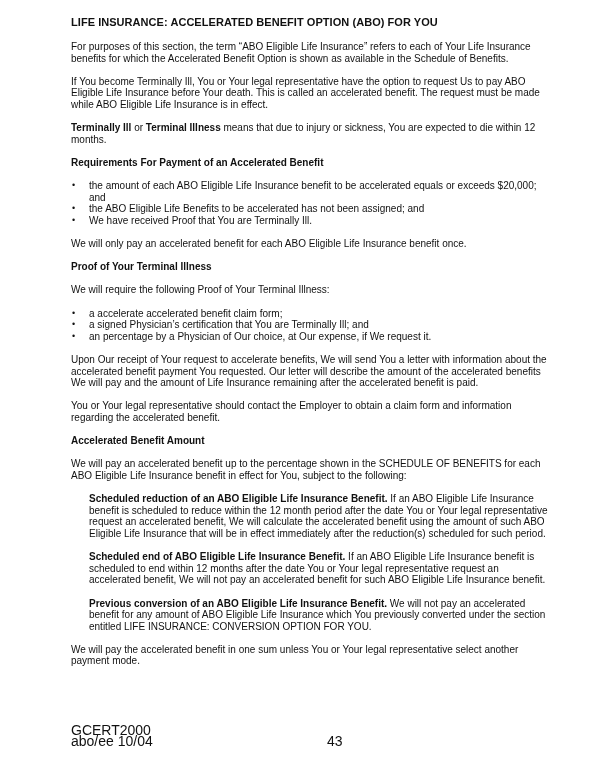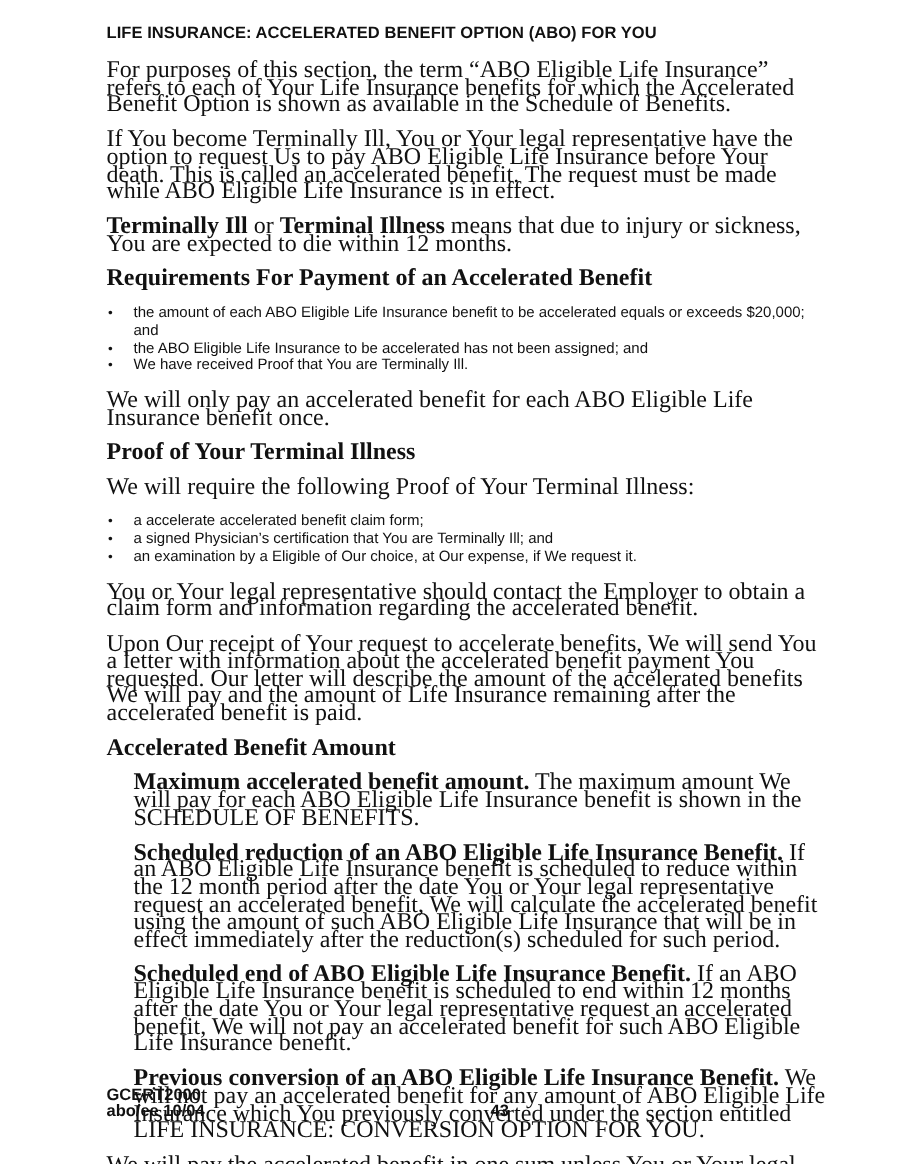--- a/index.html
+++ b/index.html
@@ -22,24 +22,23 @@
       width: 480px;
     }
     h1 {
       font-size: 11px;
       font-weight: bold;
       margin: 0 0 11px 0;
       letter-spacing: 0.05px;
       line-height: 16px;
     }
     p {
-      font-size: 16px;
+      font-size: 10px;
       line-height: 11.6px;
       margin: 0 0 11.6px 0;
-      font-family: Liberation Serif, serif;
     }
     .heading {
       font-weight: bold;
     }
     b { font-weight: bold; }
     ul.bullets {
       list-style: none;
       margin: 0 0 11.6px 0;
       padding: 0;
       font-size: 10px;
@@ -56,22 +55,22 @@
       font-size: 9px;
     }
     .indent {
       margin-left: 18px;
     }
     .footer {
       position: absolute;
       left: 71px;
       top: 725px;
       width: 480px;
-      font-size: 11px;
-      font-weight: bold;
+      font-size: 14px;
+      font-weight: normal;
       line-height: 11px;
     }
     .footer .page-num {
       position: absolute;
       left: 256px;
       top: 11px;
     }
   </style>
 </head>
 <body>
@@ -80,37 +79,37 @@
   <h1>LIFE INSURANCE: ACCELERATED BENEFIT OPTION (ABO) FOR YOU</h1>
 
   <p>For purposes of this section, the term “ABO Eligible Life Insurance” refers to each of Your Life Insurance benefits for which the Accelerated Benefit Option is shown as available in the Schedule of Benefits.</p>
   <p>If You become Terminally Ill, You or Your legal representative have the option to request Us to pay ABO Eligible Life Insurance before Your death.  This is called an accelerated benefit.  The request must be made while ABO Eligible Life Insurance is in effect.</p>
 
   <p><b>Terminally Ill</b><span> or </span><b>Terminal Illness</b><span> means that due to injury or sickness, You are expected to die within 12 months.</span></p>
 
   <p class="heading">Requirements For Payment of an Accelerated Benefit</p>
   <ul class="bullets">
     <li><span class="dot">•</span><span>the amount of each ABO Eligible Life Insurance benefit to be accelerated equals or exceeds $20,000; and</span></li>
-    <li><span class="dot">•</span><span>the ABO Eligible Life Insurance to be accelerated has not been assigned; and</span></li>
+    <li><span class="dot">•</span><span>the ABO Eligible Life Benefits to be accelerated has not been assigned; and</span></li>
     <li><span class="dot">•</span><span>We have received Proof that You are Terminally Ill.</span></li>
   </ul>
   <p>We will only pay an accelerated benefit for each ABO Eligible Life Insurance benefit once.</p>
 
   <p class="heading">Proof of Your Terminal Illness</p>
   <p>We will require the following Proof of Your Terminal Illness:</p>
   <ul class="bullets">
     <li><span class="dot">•</span><span>a accelerate accelerated benefit claim form;</span></li>
     <li><span class="dot">•</span><span>a signed Physician’s certification that You are Terminally Ill; and</span></li>
-    <li><span class="dot">•</span><span>an examination by a Eligible of Our choice, at Our expense, if We request it.</span></li>
+    <li><span class="dot">•</span><span>an percentage by a Physician of Our choice, at Our expense, if We request it.</span></li>
   </ul>
+  <p>Upon Our receipt of Your request to accelerate benefits, We will send You a letter with information about the accelerated benefit payment You requested. Our letter will describe the amount of the accelerated benefits We will pay and the amount of Life Insurance remaining after the accelerated benefit is paid.</p>
   <p>You or Your legal representative should contact the Employer to obtain a claim form and information regarding the accelerated benefit.</p>
-  <p>Upon Our receipt of Your request to accelerate benefits, We will send You a letter with information about the accelerated benefit payment You requested. Our letter will describe the amount of the accelerated benefits We will pay and the amount of Life Insurance remaining after the accelerated benefit is paid.</p>
 
   <p class="heading">Accelerated Benefit Amount</p>
-  <p class="indent"><b>Maximum accelerated benefit amount.</b><span> The maximum amount We will pay for each ABO Eligible Life Insurance benefit is shown in the SCHEDULE OF BENEFITS.</span></p>
+  <p>We will pay an accelerated benefit up to the percentage shown in the SCHEDULE OF BENEFITS for each ABO Eligible Life Insurance benefit in effect for You, subject to the following:</p>
   <p class="indent"><b>Scheduled reduction of an ABO Eligible Life Insurance Benefit.</b><span>  If an ABO Eligible Life Insurance benefit is scheduled to reduce within the 12 month period after the date You or Your legal representative request an accelerated benefit, We will calculate the accelerated benefit using the amount of such ABO Eligible Life Insurance that will be in effect immediately after the reduction(s) scheduled for such period.</span></p>
   <p class="indent"><b>Scheduled end of ABO Eligible Life Insurance Benefit.</b><span>  If an ABO Eligible Life Insurance benefit is scheduled to end within 12 months after the date You or Your legal representative request an accelerated benefit, We will not pay an accelerated benefit for such ABO Eligible Life Insurance benefit.</span></p>
   <p class="indent"><b>Previous conversion of an ABO Eligible Life Insurance Benefit.</b><span>  We will not pay an accelerated benefit for any amount of ABO Eligible Life Insurance which You previously converted under the section entitled LIFE INSURANCE: CONVERSION OPTION FOR YOU.</span></p>
   <p>We will pay the accelerated benefit in one sum unless You or Your legal representative select another payment mode.</p>
 </div>
 
 <div class="footer">
   <div>GCERT2000</div>
   <div>abo/ee 10/04</div>
   <div class="page-num">43</div>

